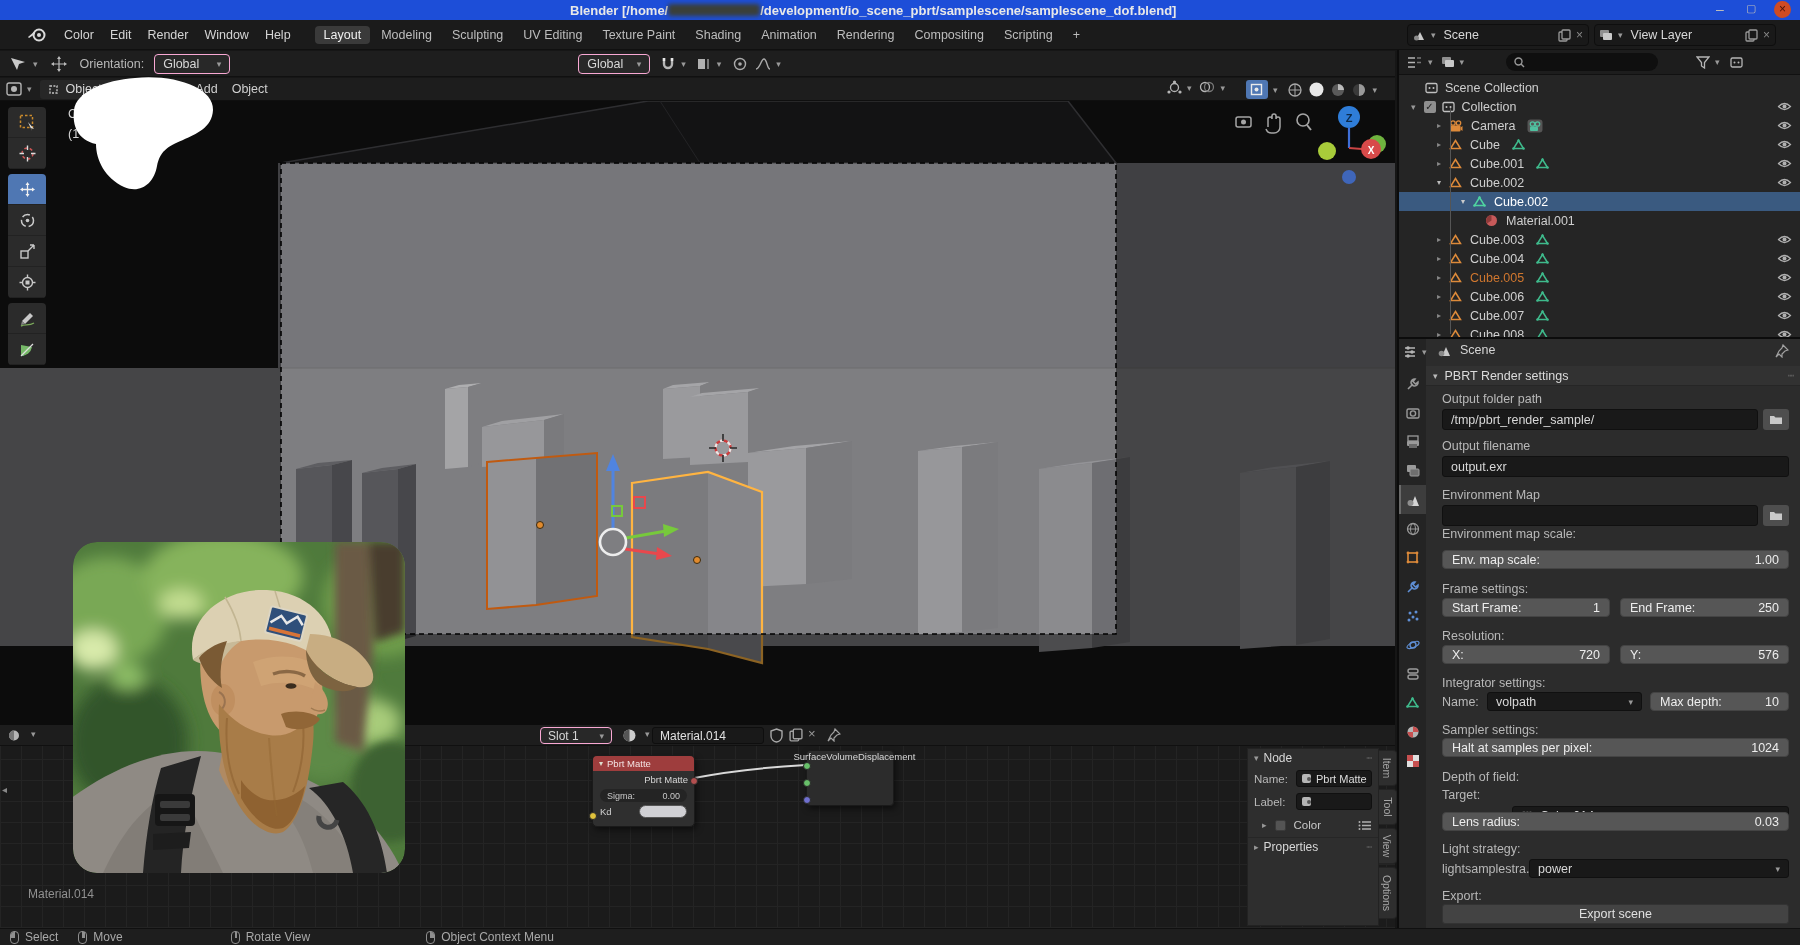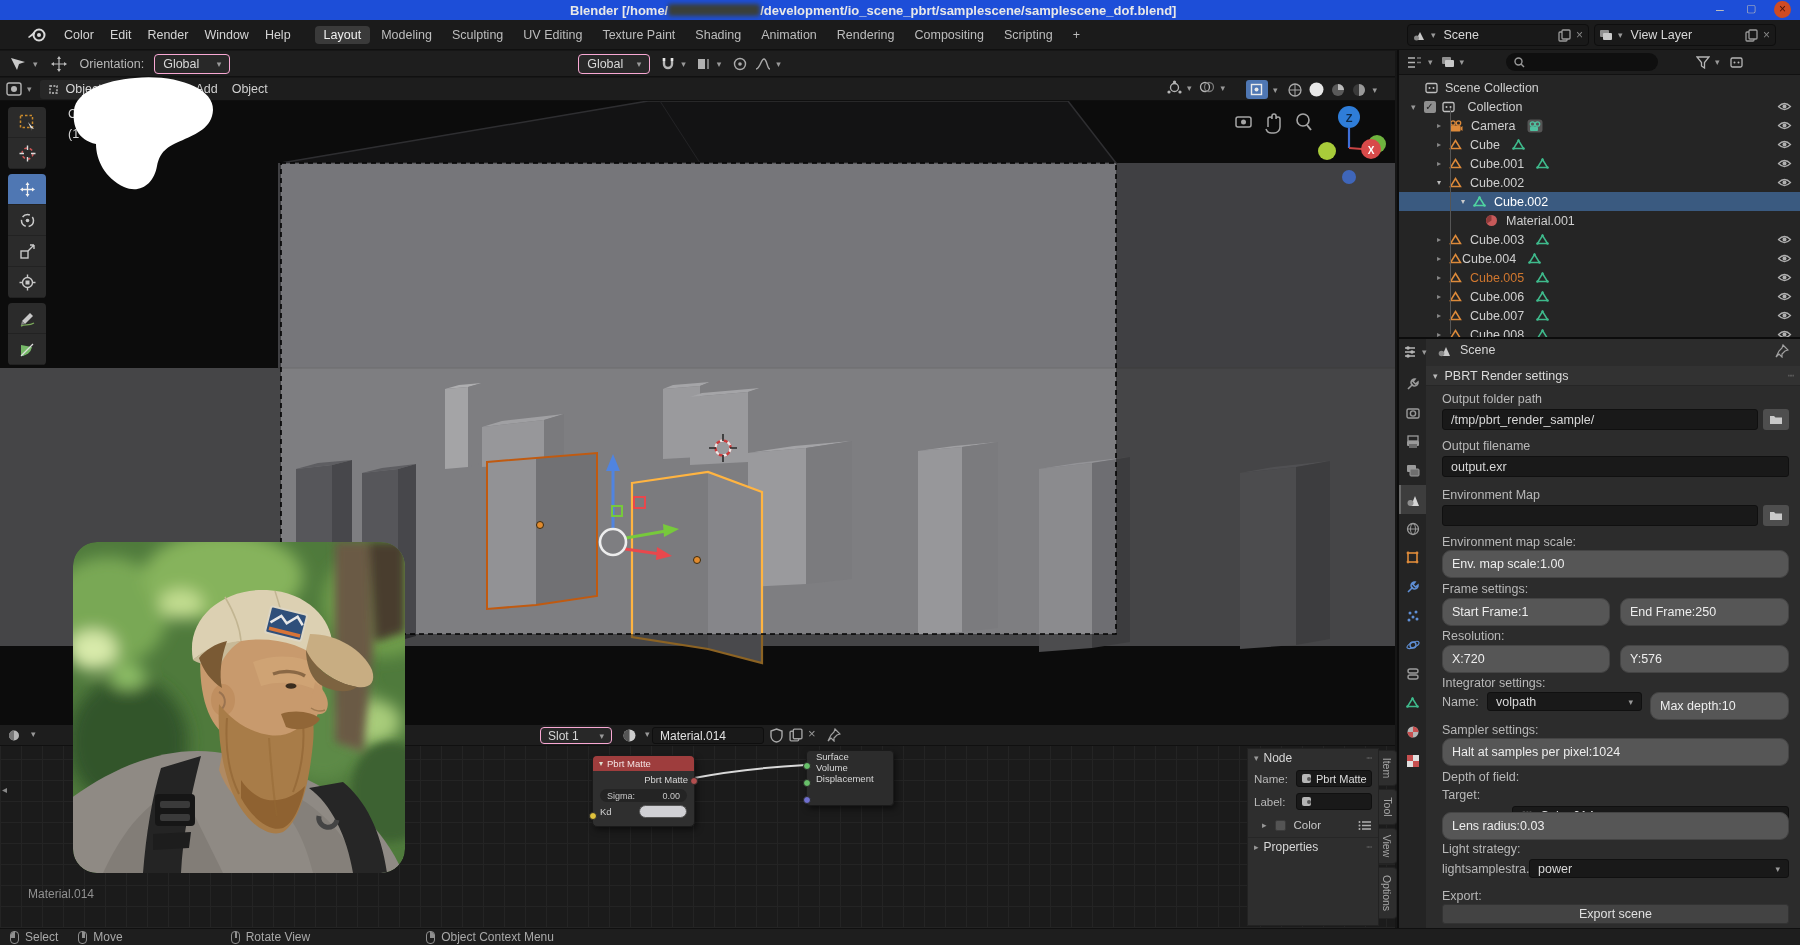--- a/index.html
+++ b/index.html
@@ -5,21 +5,21 @@
 *{margin:0;padding:0;box-sizing:border-box}
 body{width:1800px;height:945px;background:#161616;font-family:"Liberation Sans",sans-serif;position:relative;overflow:hidden;color:#ccc}
 .abs{position:absolute}
 .flex{display:flex;align-items:center}
 .menu-item{padding:0 8px;font-size:12.5px;color:#d4d4d4}
 .wtab{padding:2px 9px;font-size:12.5px;color:#bdbdbd;border-radius:4px;margin-right:2px}
 .wtab.active{background:#3a3a3a;color:#f0f0f0}
 .dd{background:#282828;border:1px solid #f9a8d4;border-radius:4px;display:flex;align-items:center;font-size:12.5px;color:#d8d8d8}
 .chev{font-size:9px;color:#999;margin-left:5px}
 .lbl{font-size:12.5px;color:#b8b8b8}
-.slider{background:#565656;border-radius:9px;display:flex;align-items:center;justify-content:flex-start;font-size:12.5px;color:#ededed;padding:0 9px;height:28px;border:1px solid #444}
+.slider{background:#565656;border-radius:4px;display:flex;align-items:center;justify-content:space-between;font-size:12.5px;color:#ededed;padding:0 9px;height:19px;border:1px solid #444}
 .tinput{background:#191919;border:1px solid #101010;border-radius:3px;display:flex;align-items:center;font-size:12.5px;color:#d8d8d8;padding:0 8px;height:21px}
 .toolbtn{width:38px;height:31px;background:#2b2b2b;display:flex;align-items:center;justify-content:center;border-bottom:1px solid #222}
 .toolbtn.active{background:#4f77b3}
 .orow{position:absolute;left:1397px;width:403px;height:19px;display:flex;align-items:center;font-size:12.5px;color:#cfcfcf}
 .eye{position:absolute;right:10px;top:4px}
 .vtab{position:absolute;left:1379px;width:18px;background:#2e2e2e;border:1px solid #232323;border-left:none;border-radius:0 4px 4px 0;display:flex;align-items:center;justify-content:center}
 .vtab span{transform:rotate(90deg);font-size:10.5px;color:#a8a8a8;white-space:nowrap}
 .mouseico{width:9px;height:13px;border:1px solid #8f8f8f;border-radius:4px;position:relative;display:inline-block}
 .statxt{font-size:12px;color:#a8a8a8;margin:0 6px}
 </style>
@@ -421,21 +421,21 @@
       </div>
       <div style="display:flex;align-items:center;margin:3px 7px">
         <span style="font-size:9.5px;color:#d0d0d0">Kd</span>
         <div style="margin-left:auto;width:48px;height:13px;background:#d0d0d4;border-radius:7px;border:1px solid #555"></div>
       </div>
       <div class="abs" style="right:-4px;top:21px;width:8px;height:8px;border-radius:50%;background:#b34f4f;border:1px solid #2a2a2a"></div>
       <div class="abs" style="left:-4px;top:56px;width:8px;height:8px;border-radius:50%;background:#e0c23c;border:1px solid #2a2a2a"></div>
     </div>
 
     <div class="abs" style="left:806px;top:4px;width:88px;height:56px;background:rgba(45,45,45,0.96);border:1px solid #1a1a1a;border-radius:4px;box-shadow:2px 3px 6px rgba(0,0,0,0.5)">
-      <div style="display:flex;flex-direction:column;justify-content:flex-start;height:100%;padding-left:9px">
+      <div style="display:flex;justify-content:center;height:100%;padding-left:9px">
         <span style="font-size:9.5px;color:#d8d8d8">Surface</span>
         <span style="font-size:9.5px;color:#d8d8d8">Volume</span>
         <span style="font-size:9.5px;color:#d8d8d8">Displacement</span>
       </div>
       <div class="abs" style="left:-4px;top:11px;width:8px;height:8px;border-radius:50%;background:#68c06a;border:1px solid #2a2a2a"></div>
       <div class="abs" style="left:-4px;top:28px;width:8px;height:8px;border-radius:50%;background:#68c06a;border:1px solid #2a2a2a"></div>
       <div class="abs" style="left:-4px;top:45px;width:8px;height:8px;border-radius:50%;background:#7070d0;border:1px solid #2a2a2a"></div>
     </div>
     <span class="abs" style="left:28px;top:141px;font-size:12px;color:#909090">Material.014</span>
     <span class="abs" style="left:2px;top:38px;font-size:10px;color:#888">◂</span>
@@ -535,21 +535,21 @@
     <span style="margin-left:7px">Scene Collection</span>
   </div>
   <div class="orow" style="left:0;top:47px">
     <span style="margin-left:12px;font-size:9px;color:#999">▾</span>
     <div style="width:12px;height:12px;background:#8f8f8f;border-radius:2px;margin-left:8px;text-align:center;line-height:12px;font-size:10px;color:#222">✓</div>
     <svg width="13" height="12" viewBox="0 0 13 12" style="margin-left:6px">
         <rect x="1" y="1.5" width="11" height="9" rx="1.5" fill="none" stroke="#c0c0c0" stroke-width="1.3"></rect>
         <circle cx="4.5" cy="6" r="1" fill="#c0c0c0"></circle>
         <circle cx="8.5" cy="6" r="1" fill="#c0c0c0"></circle>
       </svg>
-    <span style="margin-left:13px">Collection</span>
+    <span style="margin-left:7px">Collection</span>
     <svg class="eye" width="15" height="11" viewBox="0 0 15 11">
         <path d="M1.5 5.5 Q7.5 -0.5 13.5 5.5 Q7.5 11.5 1.5 5.5 Z" fill="none" stroke="#b0b0b0" stroke-width="1.2"></path>
         <circle cx="7.5" cy="5.5" r="2" fill="#b0b0b0"></circle>
       </svg>
   </div>
   <div class="orow" style="left:0;top:66px">
     <span style="margin-left:38px;font-size:8px;color:#888">▸</span>
     <svg width="14" height="12" viewBox="0 0 14 12" style="margin-left:8px">
         <circle cx="4" cy="3" r="2.2" fill="none" stroke="#dd8a3a" stroke-width="1.3"></circle>
         <circle cx="9.5" cy="3" r="2.2" fill="none" stroke="#dd8a3a" stroke-width="1.3"></circle>
@@ -645,21 +645,21 @@
     <svg class="eye" width="15" height="11" viewBox="0 0 15 11">
         <path d="M1.5 5.5 Q7.5 -0.5 13.5 5.5 Q7.5 11.5 1.5 5.5 Z" fill="none" stroke="#b0b0b0" stroke-width="1.2"></path>
         <circle cx="7.5" cy="5.5" r="2" fill="#b0b0b0"></circle>
       </svg>
   </div>
   <div class="orow" style="left:0;top:199px">
     <span style="margin-left:38px;font-size:8px;color:#888">▸</span>
     <svg width="13" height="11" viewBox="0 0 13 11" style="margin-left:8px">
         <path d="M6.5 1.5 L11.5 9.5 H1.5 Z" fill="none" stroke="#dd8a3a" stroke-width="1.5"></path>
       </svg>
-    <span style="">Cube.004</span>
+    <span style="margin-left:8px">Cube.004</span>
     <svg width="13" height="11" viewBox="0 0 13 11" style="margin-left:12px">
         <path d="M6.5 1.5 L11.5 9.5 H1.5 Z" fill="none" stroke="#3fba8c" stroke-width="1.5"></path>
         <circle cx="6.5" cy="1.5" r="1.2" fill="#3fba8c"></circle>
         <circle cx="11.5" cy="9.5" r="1.2" fill="#3fba8c"></circle>
         <circle cx="1.5" cy="9.5" r="1.2" fill="#3fba8c"></circle>
       </svg>
     <svg class="eye" width="15" height="11" viewBox="0 0 15 11">
         <path d="M1.5 5.5 Q7.5 -0.5 13.5 5.5 Q7.5 11.5 1.5 5.5 Z" fill="none" stroke="#b0b0b0" stroke-width="1.2"></path>
         <circle cx="7.5" cy="5.5" r="2" fill="#b0b0b0"></circle>
       </svg>
@@ -877,21 +877,21 @@
     </div>
   <span class="abs lbl" style="left:43px;top:149px">Environment Map</span>
   <div class="abs tinput" style="left:43px;top:166px;width:316px">
       <span></span>
     </div>
   <div class="abs" style="left:364px;top:166px;width:26px;height:21px;background:#4e4e4e;border-radius:3px;display:flex;align-items:center;justify-content:center">
     <svg width="14" height="11" viewBox="0 0 14 11">
         <path d="M1 2 H5 L6.5 3.5 H13 V10 H1 Z" fill="#c9c9c9"></path>
       </svg>
   </div>
-  <span class="abs lbl" style="left:43px;top:196px">Environment map scale:</span>
+  <span class="abs lbl" style="left:43px;top:188px">Environment map scale:</span>
   <div class="abs slider" style="left:43px;top:211px;width:347px">
     <span>Env. map scale:</span>
       <span>1.00</span>
   </div>
   <span class="abs lbl" style="left:43px;top:243px">Frame settings:</span>
   <div class="abs slider" style="left:43px;top:259px;width:168px">
     <span>Start Frame:</span>
       <span>1</span>
   </div>
   <div class="abs slider" style="left:221px;top:259px;width:169px">

